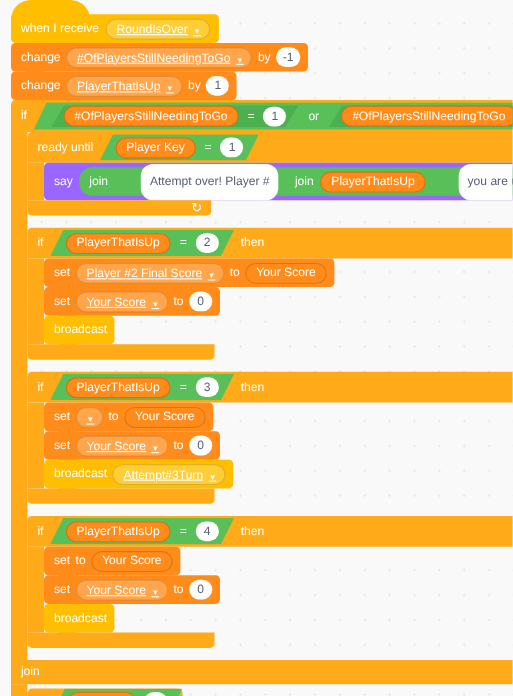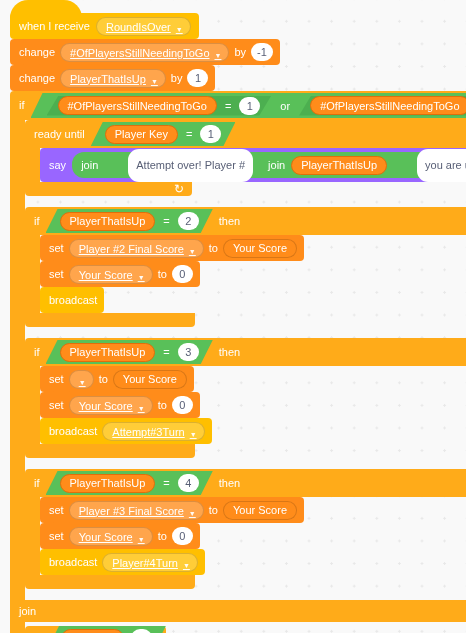--- a/index.html
+++ b/index.html
@@ -348,44 +348,36 @@
         <span class="numfield">4</span>
       </span>
       <span class="lbl">then</span>
     </div>
     <div class="cbody">
       <div class="spine bg-ctl"></div>
       <div class="inner">
 
         <div class="blk v notch" style="width:max-content;">
           <span class="lbl">set</span>
-          <span class="dd">
-            <span>Player #3 Final Score</span>
-            <span class="carat">▼</span>
-          </span>
           <span class="lbl">to</span>
           <span class="reporter plain">Your Score</span>
         </div>
 
         <div class="blk v notch" style="width:max-content;">
           <span class="lbl">set</span>
           <span class="dd">
             <span>Your Score</span>
             <span class="carat">▼</span>
           </span>
           <span class="lbl">to</span>
           <span class="numfield">0</span>
         </div>
 
         <div class="blk ev notch" style="width:max-content;">
           <span class="lbl">broadcast</span>
-          <span class="dd">
-            <span>Player#4Turn</span>
-            <span class="carat">▼</span>
-          </span>
         </div>
 
       </div>
     </div>
     <div class="cfoot bg-ctl" style="width:170px;"></div>
   </div>
           </div>
 
       </div>
     </div>

